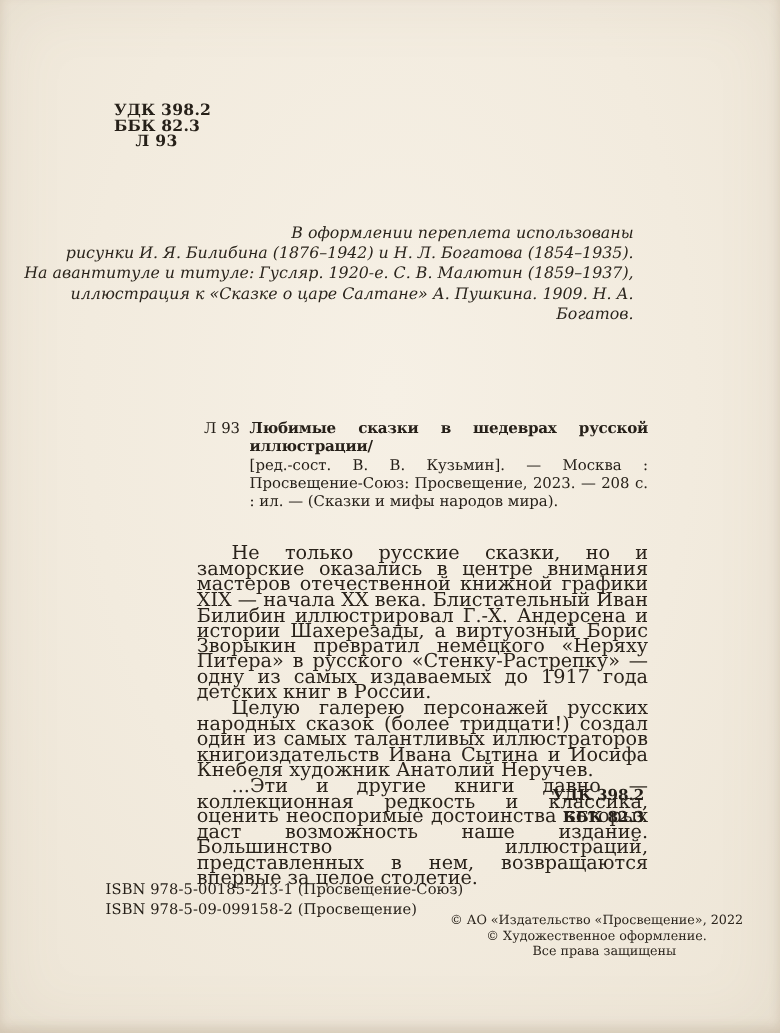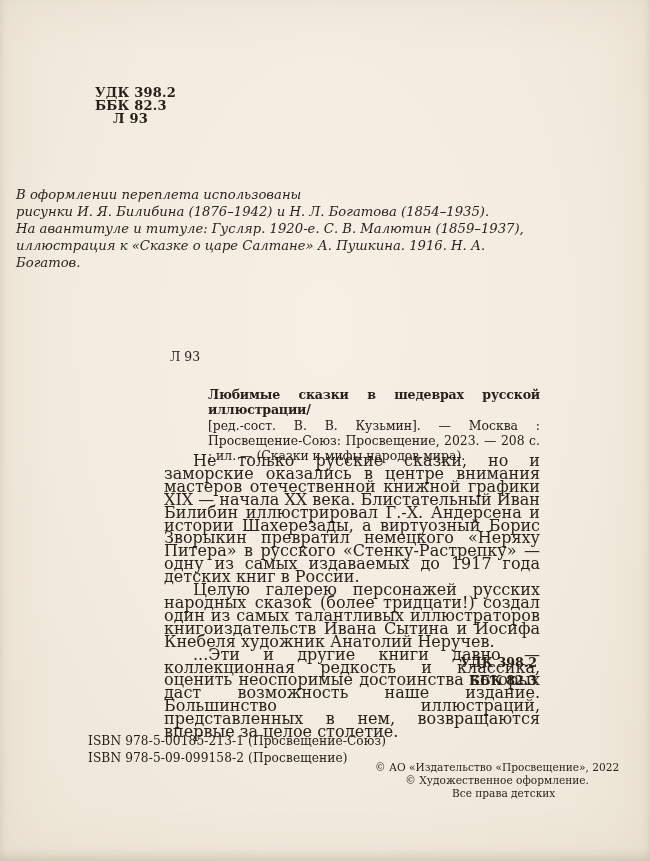--- a/index.html
+++ b/index.html
@@ -12,26 +12,26 @@
   }
   .page-shade{
     position:absolute;inset:0;pointer-events:none;
     box-shadow:inset 0 -5px 9px rgba(140,118,90,.22), inset 0 0 55px rgba(150,128,100,.10);
   }
   .abs{position:absolute;}
   
   .top-codes{left:95px;top:87px;font-weight:bold;font-size:13px;line-height:12.8px;letter-spacing:.2px;}
   .top-codes .indent{padding-left:18px;}
   
-  .design-note{left:0;top:186px;width:528px;text-align:left;
-    font-style:italic;font-size:13.2px;line-height:17px;color:#2a241c;margin-left:16px;}
+  .design-note{left:0;top:186px;width:528px;text-align:right;
+    font-style:italic;font-size:13.2px;line-height:17px;color:#2a241c;}
   
   .card{left:170px;top:349px;width:370px;font-size:12.4px;line-height:15.3px;}
   .card-label{position:absolute;left:0;top:0;}
-  .card-body{margin-left:38px;width:332px;margin-top:38px;}
+  .card-body{margin-left:38px;width:332px;}
   .card-title{font-weight:bold;font-size:12.6px;letter-spacing:-.2px;
     text-align:justify;text-align-last:justify;}
   .card-desc{text-align:justify;margin:0;}
   .card-isbn{margin-top:10px;line-height:16.4px;}
   
   .annotation{left:164px;top:455px;width:376px;font-size:16px;line-height:12.9px;color:#29221a;}
   .annotation p{margin:0;text-align:justify;text-indent:29px;}
   
   .bottom-codes{right:113px;top:654px;text-align:right;font-weight:bold;font-size:12.6px;line-height:17.5px;}
   
@@ -47,21 +47,21 @@
 <div class="abs top-codes">
   <div>УДК 398.2</div>
   <div>ББК 82.3</div>
   <div class="indent">Л 93</div>
 </div>
 
 <div class="abs design-note">
   <div>В оформлении переплета использованы</div>
   <div>рисунки И. Я. Билибина (1876–1942) и Н. Л. Богатова (1854–1935).</div>
   <div>На авантитуле и титуле: Гусляр. 1920-е. С. В. Малютин (1859–1937),</div>
-  <div>иллюстрация к «Сказке о царе Салтане» А. Пушкина. 1916. Н. А. Богатов.</div>
+  <div>иллюстрация к «Сказке о царе Салтане» А. Пушкина. 1909. Н. А. Богатов.</div>
 </div>
 
 <div class="abs card">
   <div class="card-label">Л 93</div>
   <div class="card-body">
     <div class="card-title">Любимые сказки в шедеврах русской иллюстрации/</div>
     <p class="card-desc">[ред.-сост. В. В. Кузьмин]. — Москва : Просвещение-Союз: Просвещение, 2023. — 208 с. : ил. — (Сказки и мифы народов мира).</p>
   </div>
 </div>
 
@@ -77,14 +77,14 @@
 </div>
 
 <div class="abs footer-isbn">
   <div>ISBN 978-5-00185-213-1 (Просвещение-Союз)</div>
   <div>ISBN 978-5-09-099158-2 (Просвещение)</div>
 </div>
 
 <div class="abs footer-copy">
   <div>© АО «Издательство «Просвещение», 2022</div>
   <div>© Художественное оформление.</div>
-  <div class="cr-indent">Все права детских</div>
+  <div class="cr-indent">Все права защищены</div>
 </div>
 
 </body></html>

